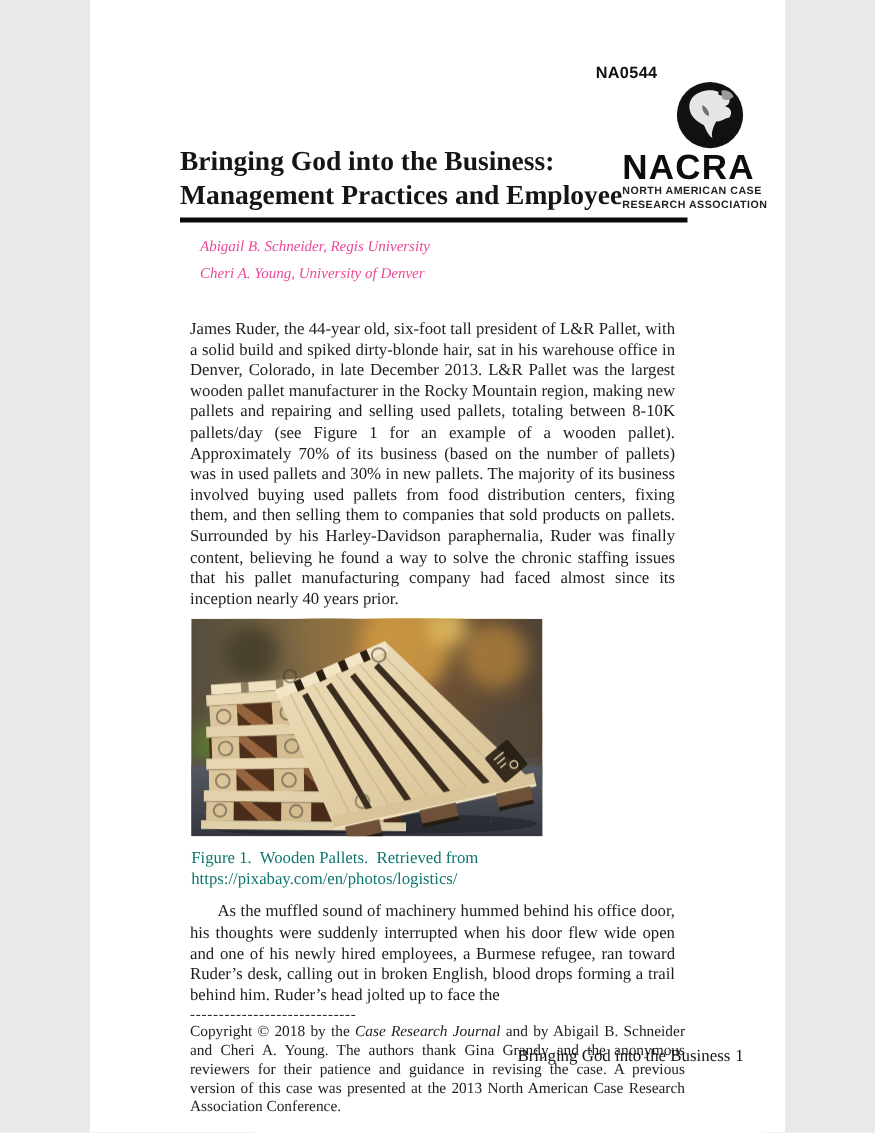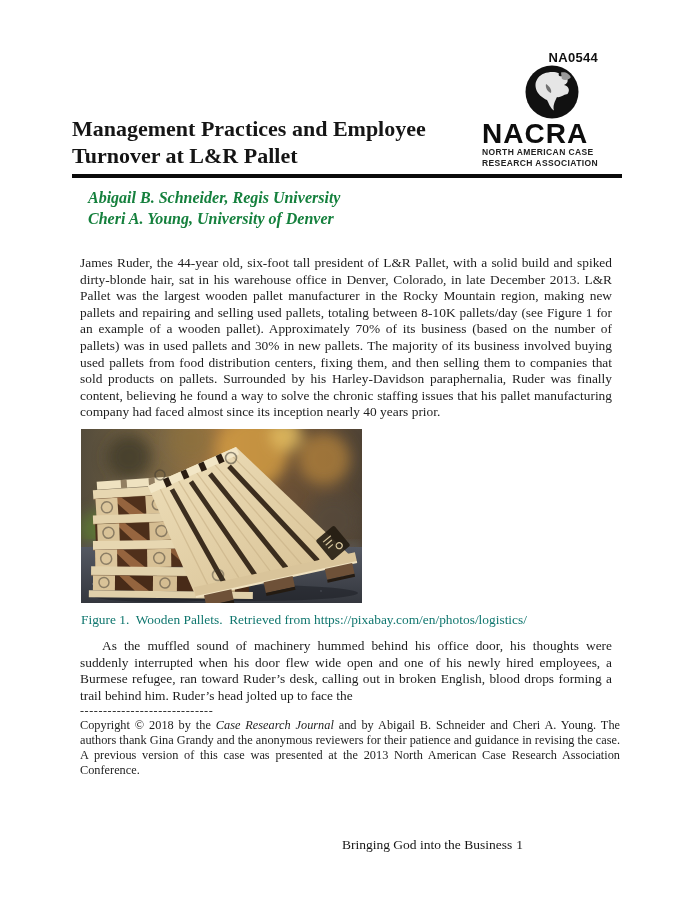--- a/index.html
+++ b/index.html
@@ -1,18 +1,18 @@
 <!DOCTYPE html>
 <html><head>
 <meta charset="utf-8">
 <style>
   html,body { margin:0; padding:0; background:#e9e9e9; }
   .page {
     position:relative;
-    width:700px; height:906px;
+    width:556px; height:906px;
     margin:0 auto;
     background:#ffffff;
     font-family:"Liberation Serif", serif;
     color:#1c1c1c;
     overflow:hidden;
   }
   .doc-id {
     position:absolute; top:50px; right:102px;
     font-family:"Liberation Sans", sans-serif;
     font-weight:bold; font-size:13px; letter-spacing:.3px;
@@ -39,22 +39,22 @@
   .logo-acronym {
     font-size:28px; font-weight:bold; letter-spacing:1px;
     line-height:26px; color:#0d0d0d;
   }
   .logo-subtitle {
     font-size:8.5px; font-weight:bold; letter-spacing:.4px;
     line-height:10.5px; color:#222;
   }
   .authors { margin:9px 80px 0 88px; }
   .author-line {
-    font-size:16px; line-height:21px;
-    font-weight:bold; font-style:italic; color:#15803d;
+    font-size:12px; line-height:21px;
+    font-weight:normal; font-style:italic; color:#ec4899;
   }
   .body-par {
     margin:26px 88px 0 80px;
     font-size:13.4px; line-height:16.6px;
     text-align:justify; color:#1d1d1d;
   }
   .body-par.indent { text-indent:22px; margin-top:10px; }
   .figure-photo {
     display:block; margin:8px 0 0 81px;
     width:281px; height:174px;
@@ -84,22 +84,22 @@
 </style>
 </head>
 <body>
 
 <div class="page">
 
   <div class="doc-id">NA0544</div>
 
   <div class="header">
     <div class="title-block">
+      <div class="title-line">Bringing God into the Business:</div>
       <div class="title-line">Management Practices and Employee</div>
-      <div class="title-line">Turnover at L&amp;R Pallet</div>
     </div>
     <div class="logo-block">
       <svg class="logo-globe" width="56" height="56" viewBox="0 0 56 56">
         <circle cx="28" cy="28" r="26.5" fill="#111111"></circle>
         <path d="M14,14 C18,8.5 29,6.5 35,9.5 C33.5,12.5 37.5,12.8 41,11.8
                  C45,14.8 44.5,19.5 40,21 C44.5,22 46.5,26 43.5,30
                  C38.5,31 36,34 33,33 C31,37 28.5,42 30,46.5
                  C26,44 24.8,39 23,36 C18.5,34 12.8,29.8 11.8,24
                  C11,19 12,17 14,14 Z" fill="#e6e6e6"></path>
         <path d="M37,8.5 C41,7.2 45.5,9.5 46.8,13.2 C44.5,16.2 40.5,16.8 37.8,14.8 Z" fill="#9a9a9a"></path>

